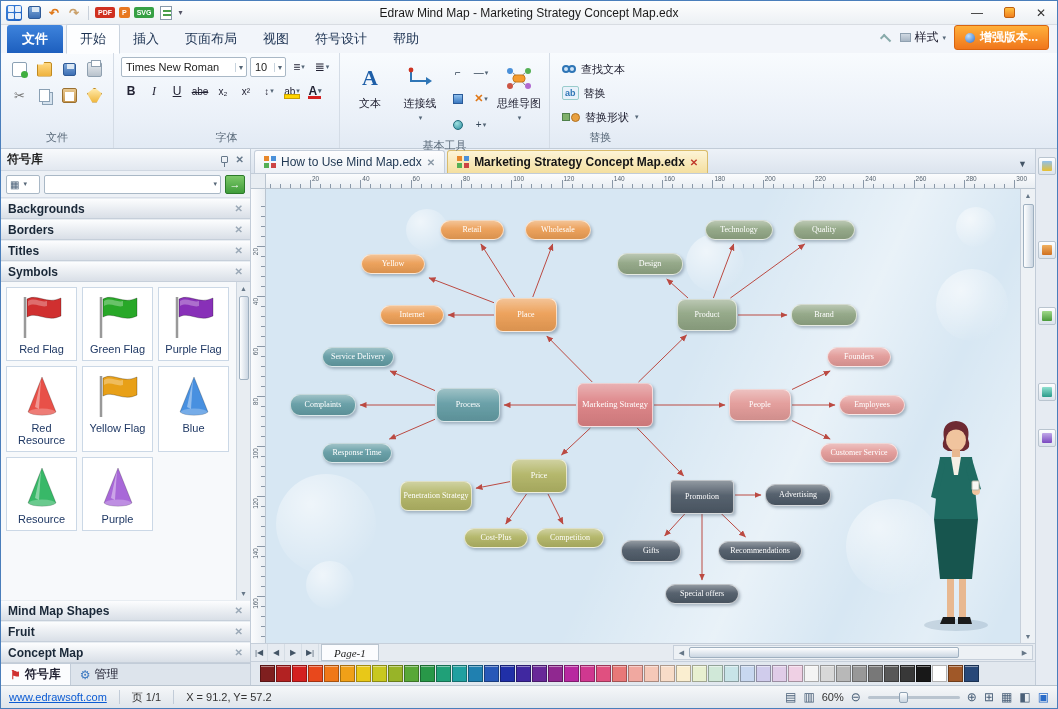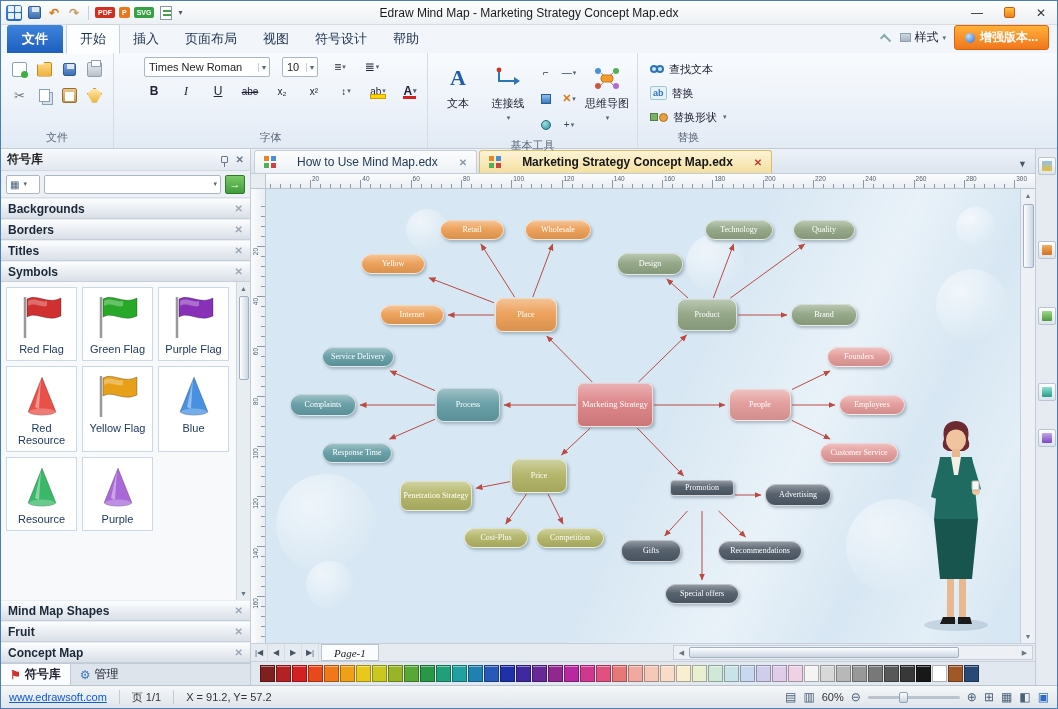--- a/index.html
+++ b/index.html
@@ -59,21 +59,21 @@
   .ic-open{background:linear-gradient(#ffd982,#eeb23e);border:1px solid #c08a20;clip-path:polygon(0 20%,40% 20%,50% 0,100% 0,100% 100%,0 100%);}
   .ic-print{background:linear-gradient(#e8ecf0,#b8c2cc);border:1px solid #8fa0b0;position:relative;}
   .ic-print::after{content:"";position:absolute;left:3px;top:-3px;width:8px;height:5px;background:#fff;border:1px solid #8fa0b0;}
   .ic-copy{background:#fff;border:1px solid #8aa0b4;box-shadow:3px 3px 0 -1px #d5e2ee,3px 3px 0 0 #8aa0b4;width:11px;height:13px;}
   .ic-paste{background:linear-gradient(#e8c890,#c89850);border:1px solid #9a7030;position:relative;}
   .ic-paste::after{content:"";position:absolute;left:2px;top:3px;width:9px;height:9px;background:#fff;}
   .ic-brush{background:linear-gradient(#ffe9a8,#f0b840);border:1px solid #c08a20;clip-path:polygon(50% 0,100% 40%,65% 100%,35% 100%,0 40%);}
   .scis{color:#777;font-size:13px;}
 
   .font-rows{display:flex;flex-direction:column;gap:4px;}
-  .row{display:flex;align-items:flex-start;gap:12px;margin-left:23px;}
+  .row{display:flex;align-items:flex-start;gap:3px;}
   .combo{height:20px;background:#fff;border:1px solid #a9b8c6;display:flex;align-items:center;font-size:11px;padding:0 4px;border-radius:2px;}
   .combo .cbx{margin-left:auto;color:#567;font-size:8px;border-left:1px solid #c8d4de;padding-left:3px;margin-right:-1px;}
   .fmt{width:20px;height:20px;font-size:12px;display:flex;align-items:center;justify-content:center;border-radius:2px;color:#223;}
   .fmt.b{font-weight:bold;} .fmt.i{font-style:italic;font-family:"Liberation Serif",serif;}
   .fmt.u{text-decoration:underline;} .fmt.s{text-decoration:line-through;font-size:10px;}
   .fmt.small{font-size:10px;}
   .acolor{position:relative;font-weight:bold;}
   .acolor::after{content:"";position:absolute;left:3px;bottom:2px;width:13px;height:3px;background:#d42020;}
   .abhl{position:relative;font-size:10px;}
   .abhl::after{content:"";position:absolute;left:2px;bottom:2px;width:14px;height:3px;background:#ffd400;border:1px solid #c8a000;}
@@ -121,21 +121,21 @@
   .sb-thumb{width:10px;height:84px;background:linear-gradient(90deg,#fdfeff,#cbd6e2);border:1px solid #9fb0c0;border-radius:2px;margin-top:1px;}
   .sb-tabs{height:22px;display:flex;border-top:1px solid #c2ccd8;background:#dde4ec;align-items:stretch;flex:0 0 auto;}
   .sb-tab{display:flex;align-items:center;gap:4px;padding:0 9px;font-size:12px;color:#223;}
   .sb-tab.active{background:#fbfcfe;border-right:1px solid #c2ccd8;font-weight:bold;}
   .flag-glyph{color:#d03030;font-size:12px;}
   .gear-glyph{color:#3a78c0;font-size:12px;}
 
   .center{flex:1;display:flex;flex-direction:column;min-width:0;}
   .doc-tabs{height:25px;background:linear-gradient(#edf2f8,#dce4ee);display:flex;align-items:flex-end;padding-left:3px;
             border-bottom:1px solid #c2ccd8;flex:0 0 auto;}
-  .doc-tab{display:flex;align-items:center;gap:21px;height:23px;padding:0 9px;font-size:12px;
+  .doc-tab{display:flex;align-items:center;gap:5px;height:23px;padding:0 9px;font-size:12px;
            background:linear-gradient(#fdfdfe,#edf1f6);border:1px solid #c5ceda;border-bottom:none;
            border-radius:3px 3px 0 0;margin-right:2px;color:#223a55;}
   .doc-tab.active{background:linear-gradient(#fdf4d7,#f4dfa0);border-color:#d9bc6c;font-weight:bold;color:#161616;}
   .doc-close{color:#c0392b;font-size:10px;font-weight:bold;}
   .doc-close.dim{color:#8a98a6;}
   .doc-caret{margin-left:auto;padding:0 8px 4px;font-size:9px;color:#456;}
 
   .ruler-row{height:15px;display:flex;background:#eef2f6;border-bottom:1px solid #b9c4cf;flex:0 0 auto;}
   .ruler-corner{width:15px;border-right:1px solid #b9c4cf;background:#e8edf2;flex:0 0 auto;}
   .h-ruler{flex:1;position:relative;background:linear-gradient(#fbfcfd,#e9eef3);overflow:hidden;}
@@ -773,21 +773,21 @@
               <div class="node" style="left: 573px; top: 206px; width: 66px; height: 20px; border-radius: 10px; background: linear-gradient(rgba(255, 255, 255, 0.38), rgba(255, 255, 255, 0.05) 45%, rgba(0, 0, 0, 0.08)), rgb(226, 154, 152);">Employees</div>
               <div class="node" style="left: 554px; top: 254px; width: 78px; height: 20px; border-radius: 10px; background: linear-gradient(rgba(255, 255, 255, 0.38), rgba(255, 255, 255, 0.05) 45%, rgba(0, 0, 0, 0.08)), rgb(226, 154, 152);">Customer Service</div>
               <div class="node" style="left: 170px; top: 199px; width: 64px; height: 34px; border-radius: 8px; background: linear-gradient(rgba(255, 255, 255, 0.38), rgba(255, 255, 255, 0.05) 45%, rgba(0, 0, 0, 0.08)), rgb(99, 156, 164);">Process</div>
               <div class="node" style="left: 56px; top: 158px; width: 72px; height: 20px; border-radius: 10px; background: linear-gradient(rgba(255, 255, 255, 0.38), rgba(255, 255, 255, 0.05) 45%, rgba(0, 0, 0, 0.08)), rgb(99, 156, 164);">Service Delivery</div>
               <div class="node" style="left: 24px; top: 205px; width: 66px; height: 22px; border-radius: 10px; background: linear-gradient(rgba(255, 255, 255, 0.38), rgba(255, 255, 255, 0.05) 45%, rgba(0, 0, 0, 0.08)), rgb(99, 156, 164);">Complaints</div>
               <div class="node" style="left: 56px; top: 254px; width: 70px; height: 20px; border-radius: 10px; background: linear-gradient(rgba(255, 255, 255, 0.38), rgba(255, 255, 255, 0.05) 45%, rgba(0, 0, 0, 0.08)), rgb(99, 156, 164);">Response Time</div>
               <div class="node" style="left: 245px; top: 270px; width: 56px; height: 34px; border-radius: 8px; background: linear-gradient(rgba(255, 255, 255, 0.38), rgba(255, 255, 255, 0.05) 45%, rgba(0, 0, 0, 0.08)), rgb(177, 180, 101);">Price</div>
               <div class="node" style="left: 134px; top: 292px; width: 72px; height: 30px; border-radius: 8px; background: linear-gradient(rgba(255, 255, 255, 0.38), rgba(255, 255, 255, 0.05) 45%, rgba(0, 0, 0, 0.08)), rgb(177, 180, 101);">Penetration Strategy</div>
               <div class="node" style="left: 198px; top: 339px; width: 64px; height: 20px; border-radius: 10px; background: linear-gradient(rgba(255, 255, 255, 0.38), rgba(255, 255, 255, 0.05) 45%, rgba(0, 0, 0, 0.08)), rgb(177, 180, 101);">Cost-Plus</div>
               <div class="node" style="left: 270px; top: 339px; width: 68px; height: 20px; border-radius: 10px; background: linear-gradient(rgba(255, 255, 255, 0.38), rgba(255, 255, 255, 0.05) 45%, rgba(0, 0, 0, 0.08)), rgb(177, 180, 101);">Competition</div>
-              <div class="node" style="left: 404px; top: 291px; width: 64px; height: 16px; border-radius: 4px; background: linear-gradient(rgba(255, 255, 255, 0.38), rgba(255, 255, 255, 0.05) 45%, rgba(0, 0, 0, 0.08)), rgb(78, 90, 103); text-align: right;">Promotion</div>
+              <div class="node" style="left: 404px; top: 291px; width: 64px; height: 34px; border-radius: 4px; background: linear-gradient(rgba(255, 255, 255, 0.38), rgba(255, 255, 255, 0.05) 45%, rgba(0, 0, 0, 0.08)), rgb(78, 90, 103); text-align: right;">Promotion</div>
               <div class="node" style="left: 499px; top: 295px; width: 66px; height: 22px; border-radius: 10px; background: linear-gradient(rgba(255, 255, 255, 0.38), rgba(255, 255, 255, 0.05) 45%, rgba(0, 0, 0, 0.08)), rgb(78, 90, 103);">Advertising</div>
               <div class="node" style="left: 452px; top: 352px; width: 84px; height: 20px; border-radius: 10px; background: linear-gradient(rgba(255, 255, 255, 0.38), rgba(255, 255, 255, 0.05) 45%, rgba(0, 0, 0, 0.08)), rgb(78, 90, 103);">Recommendations</div>
               <div class="node" style="left: 355px; top: 351px; width: 60px; height: 22px; border-radius: 10px; background: linear-gradient(rgba(255, 255, 255, 0.38), rgba(255, 255, 255, 0.05) 45%, rgba(0, 0, 0, 0.08)), rgb(78, 90, 103);">Gifts</div>
               <div class="node" style="left: 399px; top: 395px; width: 74px; height: 20px; border-radius: 10px; background: linear-gradient(rgba(255, 255, 255, 0.38), rgba(255, 255, 255, 0.05) 45%, rgba(0, 0, 0, 0.08)), rgb(78, 90, 103);">Special offers</div>
             </div>
           <svg width="84" height="215" viewBox="0 0 84 215" style="position:absolute;left:648px;top:228px;">
             <ellipse cx="42" cy="208" rx="32" ry="6" fill="rgba(110,140,165,.25)"></ellipse>
             <path d="M30,22 Q27,5 42,4 Q57,5 54,22 Q58,31 50,34 L34,34 Q26,31 30,22 Z" fill="#6e2a32"></path>
             <ellipse cx="42" cy="23" rx="10" ry="11" fill="#f0c49e"></ellipse>
             <path d="M32,17 Q42,8 52,17 Q53,10 42,9 Q31,10 32,17 Z" fill="#6e2a32"></path>

